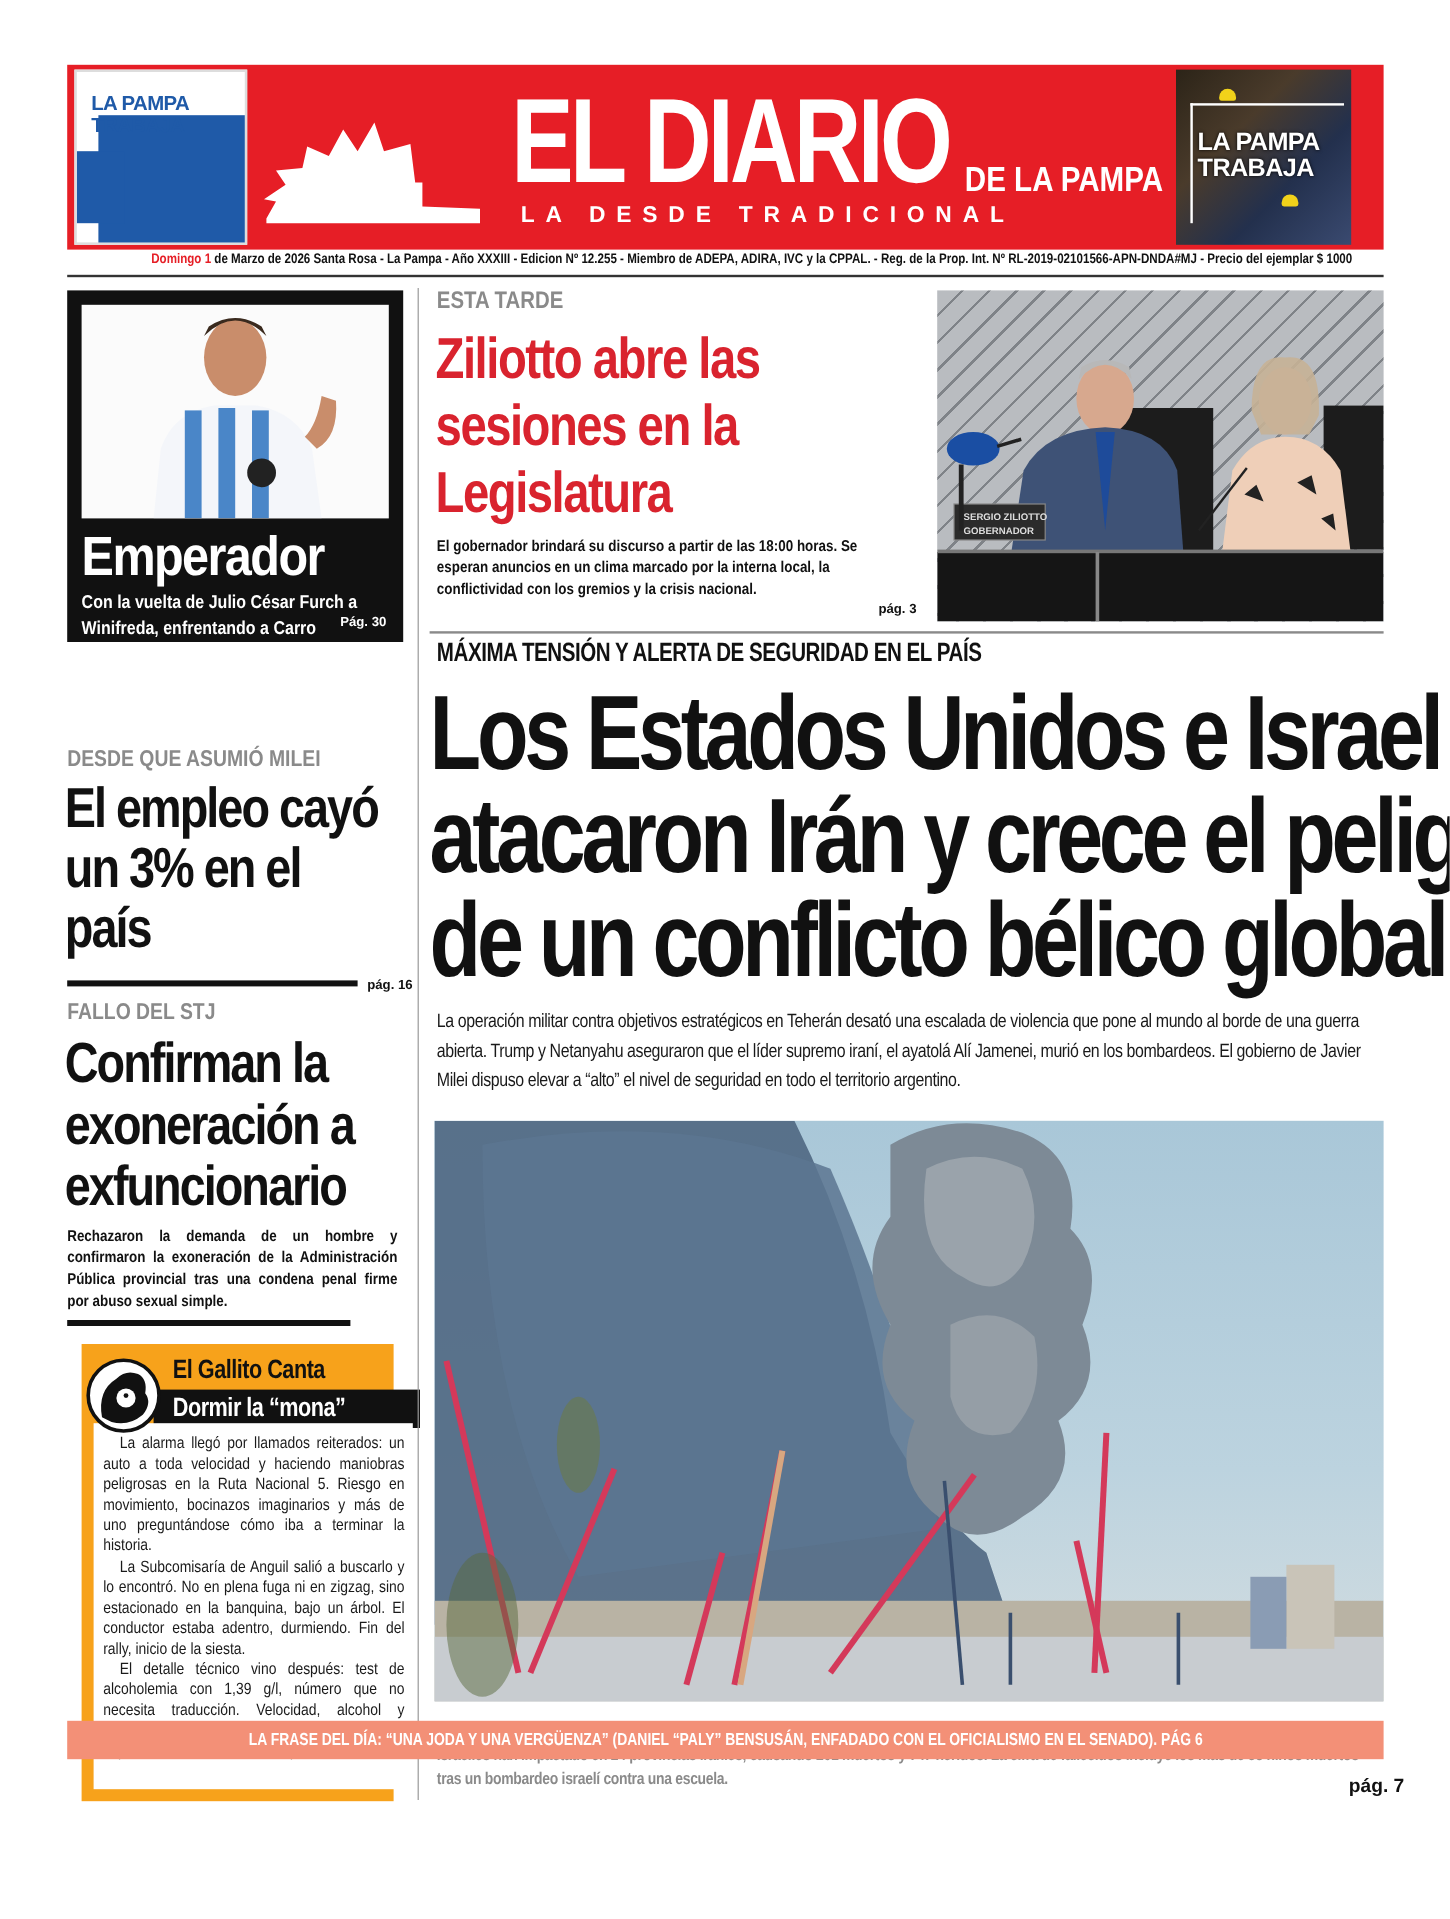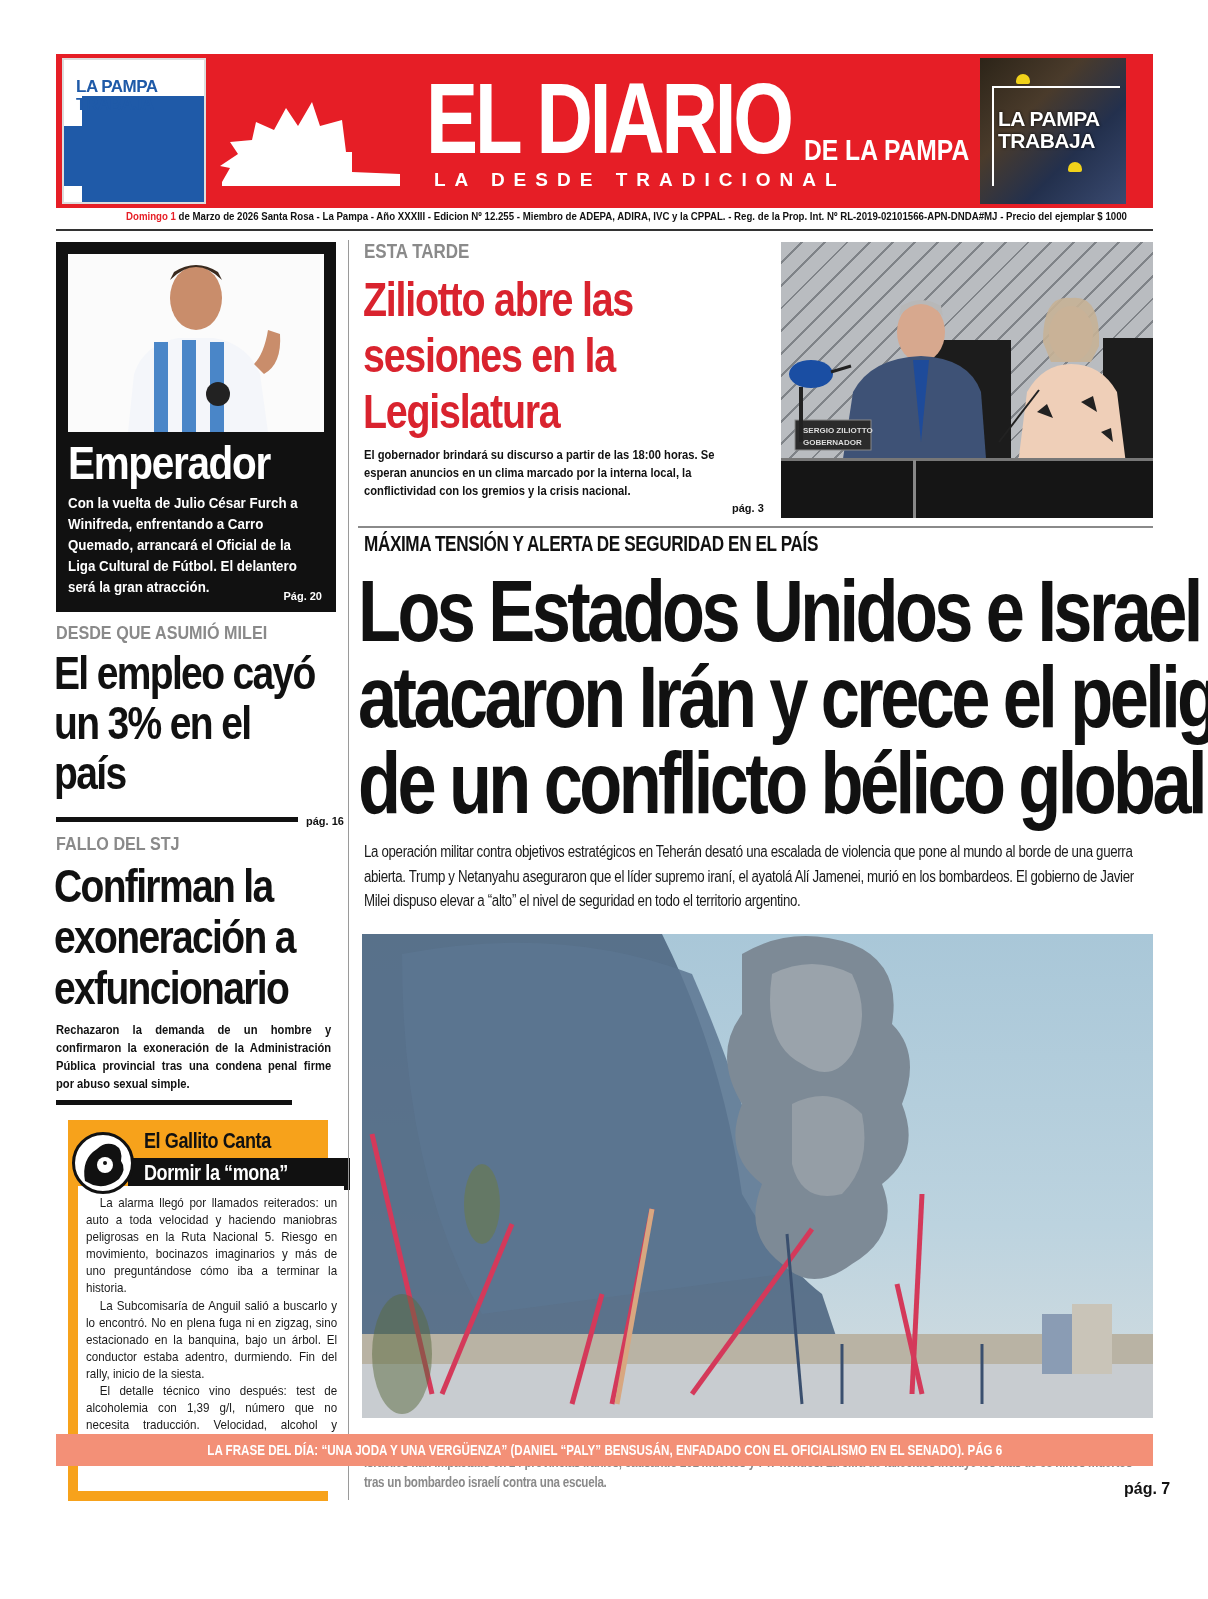--- a/index.html
+++ b/index.html
@@ -20,21 +20,21 @@
   .lpt-right { position: absolute; left: 924px; top: 4px; width: 146px; height: 146px; background: linear-gradient(135deg,#2c2418 0%,#4a3b2b 35%,#23304d 65%,#3a4a70 100%); overflow: hidden; }
   .lpt-right .txt { position: absolute; left: 18px; top: 50px; color: #fff; font-weight: 700; font-size: 21px; line-height: 22px; text-shadow: 0 0 3px #000; letter-spacing: -0.5px; }
   .lpt-right .outline { position: absolute; left: 12px; top: 28px; width: 128px; height: 100px; border: 2px solid #fff; border-right: none; border-bottom: none; }
   .helmet { position: absolute; width: 14px; height: 10px; border-radius: 7px 7px 2px 2px; background: #f1d21a; }
 
   .dateline { position: absolute; left: 126px; top: 210px; font-size: 11.5px; font-weight: 700; white-space: nowrap; transform: scaleX(0.84); transform-origin: left top; }
   .dateline .red { color: #e61e26; }
   .rule-top { position: absolute; left: 56px; top: 229px; width: 1097px; height: 2px; background: #333; }
 
   
-  .feature-box { position: absolute; left: 56px; top: 242px; width: 280px; height: 370px; background: #111; }
+  .feature-box { position: absolute; left: 56px; top: 242px; width: 280px; height: 293px; background: #111; }
   .feature-photo { position: absolute; left: 12px; top: 12px; width: 256px; height: 178px; background: #fbfbfb; overflow: hidden; }
   .feature-title { position: absolute; left: 12px; top: 194px; color: #fff; font-weight: 700; font-size: 46px; letter-spacing: -1.5px; transform: scaleX(0.88); transform-origin: left top; white-space: nowrap; }
   .feature-body { position: absolute; left: 12px; top: 250px; width: 290px; color: #fff; font-weight: 700; font-size: 15.5px; line-height: 21px; transform: scaleX(0.86); transform-origin: left top; }
   .feature-page { position: absolute; right: 14px; bottom: 10px; color: #fff; font-size: 11px; font-weight: 700; }
 
   .kicker-grey { color: #8a8a8a; font-weight: 700; white-space: nowrap; }
   .kick1 { position: absolute; left: 56px; top: 622px; font-size: 19px; transform: scaleX(0.85); transform-origin: left top; }
   .head1 { position: absolute; left: 54px; top: 648px; font-weight: 700; font-size: 47px; line-height: 50px; letter-spacing: -2px; transform: scaleX(0.83); transform-origin: left top; width: 330px; }
   .bar1 { position: absolute; left: 56px; top: 817px; width: 242px; height: 5px; background: #111; }
   .pg16 { position: absolute; left: 306px; top: 815px; font-size: 11px; font-weight: 700; }
@@ -118,21 +118,21 @@
       <path d="M60 178 L66 120 Q76 90 110 84 L146 84 Q180 90 192 120 L200 178 Z" fill="#f4f6fa"></path>
       <rect x="86" y="88" width="14" height="90" fill="#4a86c8"></rect>
       <rect x="114" y="86" width="14" height="92" fill="#4a86c8"></rect>
       <rect x="142" y="88" width="14" height="90" fill="#4a86c8"></rect>
       <circle cx="150" cy="140" r="12" fill="#222"></circle>
       <path d="M196 120 Q214 110 212 80 L200 76 Q196 100 186 110 Z" fill="#c98d6b"></path>
     </svg>
   </div>
   <div class="feature-title">Emperador</div>
   <div class="feature-body cond">Con la vuelta de Julio César Furch a Winifreda, enfrentando a Carro Quemado, arrancará el Oficial de la Liga Cultural de Fútbol. El delantero será la gran atracción.</div>
-  <div class="feature-page cond">Pág. 20</div>
+  <div class="feature-page cond">Pág. 30</div>
 </div>
 
 <div class="kick1 kicker-grey cond">DESDE QUE ASUMIÓ MILEI</div>
 <div class="head1 cond">El empleo cayó un 3% en el país</div>
 <div class="bar1"></div>
 <div class="pg16 cond">pág. 16</div>
 
 <div class="kick2 kicker-grey cond">FALLO DEL STJ</div>
 <div class="head2 cond">Confirman la exoneración a exfuncionario</div>
 <div class="body2 cond">Rechazaron la demanda de un hombre y confirmaron la exoneración de la Administración Pública provincial tras una condena penal firme por abuso sexual simple.</div>

